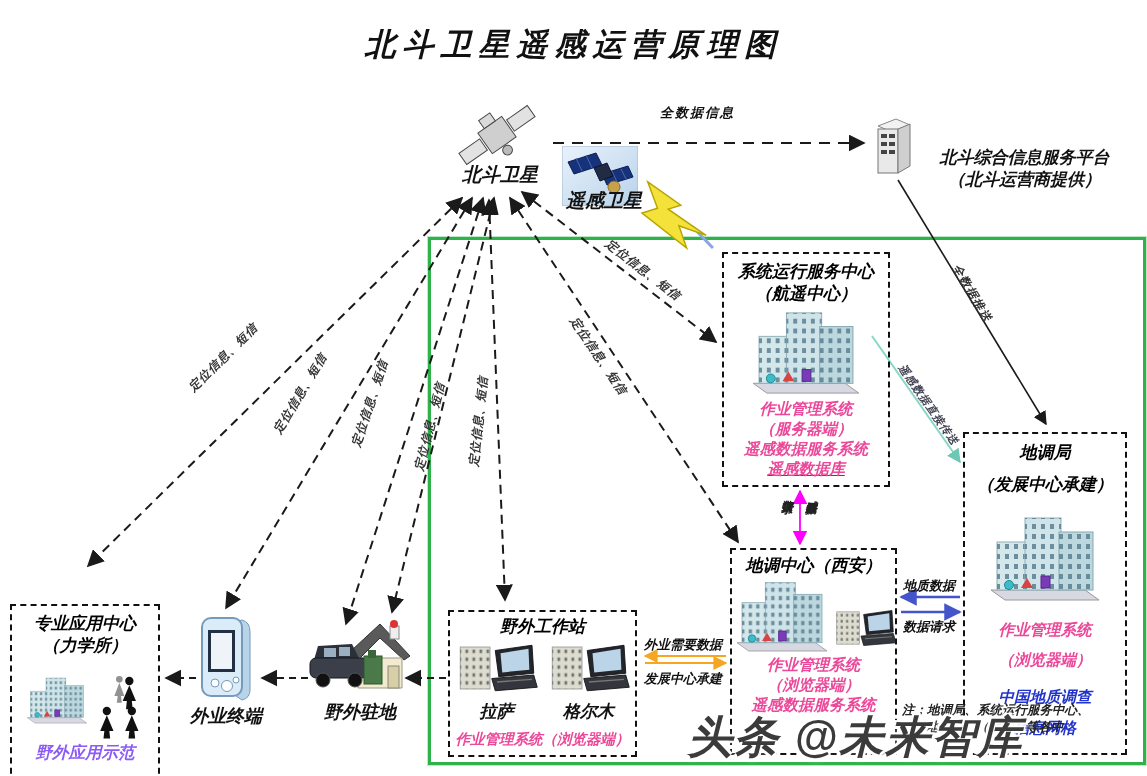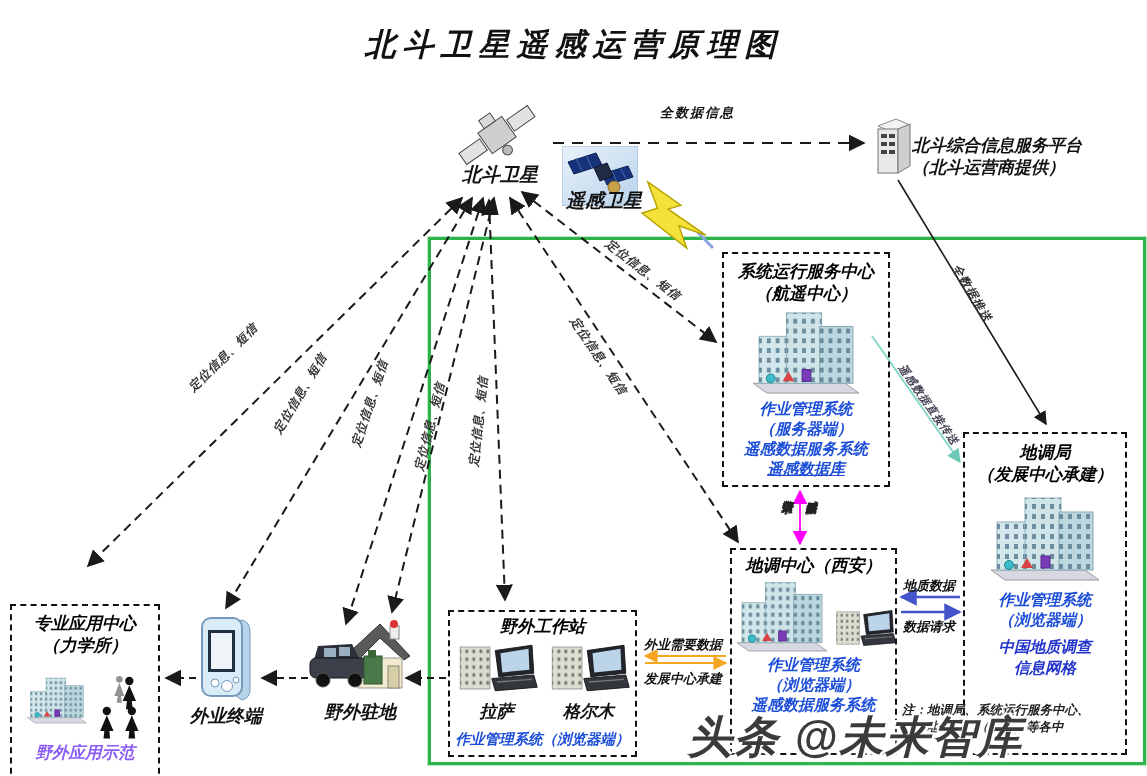--- a/index.html
+++ b/index.html
@@ -6,21 +6,21 @@
   #canvas{position:relative;width:1147px;height:776px;background:#fff;overflow:hidden;
           font-family:"Liberation Sans",sans-serif;color:#111;font-style:italic;}
   .abs{position:absolute;}
   #title{left:0;top:24px;width:100%;text-align:center;font-family:"DejaVu Serif",serif;
          font-size:31px;font-weight:700;letter-spacing:7px;}
   #green-frame{left:428px;top:237px;width:712px;height:522px;border:3px solid #2db34a;
                box-shadow:0 0 0 1px #bfe8c8;z-index:1;}
   .dbox{border:2px dashed #111;background:rgba(255,255,255,.0);z-index:3;
         display:flex;flex-direction:column;align-items:center;box-sizing:border-box;}
   .btitle{font-size:17px;font-weight:700;line-height:22px;text-align:center;color:#000;}
-  .redline{font-size:15.5px;font-weight:700;line-height:20px;color:#1d4ed8;text-align:right;}
+  .redline{font-size:15.5px;font-weight:700;line-height:20px;color:#ec4899;text-align:right;}
   .blueline{font-size:15.5px;font-weight:700;line-height:21px;color:#2233cc;text-align:center;}
   .u-line{text-decoration:underline;text-decoration-color:#3344cc;}
   .nodelabel{font-size:18px;font-weight:700;text-align:center;}
   .rlabel{position:absolute;font-size:12px;font-weight:700;color:#333;white-space:nowrap;
           transform-origin:0 50%;z-index:4;letter-spacing:1px;}
   .vlabel{position:absolute;writing-mode:vertical-rl;font-size:11.5px;font-weight:700;
           color:#222;z-index:4;letter-spacing:1px;}
   .hlabel{position:absolute;font-size:13px;font-weight:700;color:#111;z-index:4;white-space:nowrap;}
   #arrow-layer{position:absolute;left:0;top:0;z-index:2;pointer-events:none;}
   .iconwrap{position:absolute;z-index:3;}
@@ -198,21 +198,21 @@
       <use href="#sym-rssat"></use>
     </svg>
   <div class="abs nodelabel" style="left:552px;top:188px;width:104px;font-size:19px;z-index:4">遥感卫星</div>
   <svg class="iconwrap" style="left:636px;top:180px;width:78px;height:70px;z-index:2">
       <use href="#sym-lightning"></use>
     </svg>
 
   <svg class="iconwrap" style="left:872px;top:116px;width:40px;height:64px">
       <use href="#sym-server"></use>
     </svg>
-  <div class="abs" style="left:912px;top:135px;width:225px;text-align:left;font-size:17px;font-weight:700;line-height:22px;z-index:3">
+  <div class="abs" style="left:912px;top:147px;width:225px;text-align:center;font-size:17px;font-weight:700;line-height:22px;z-index:3">
     <div>北斗综合信息服务平台</div>
     <div>（北斗运营商提供）</div>
   </div>
 
   <div class="hlabel" style="left:660px;top:104px;letter-spacing:2px">全数据信息</div>
   <div class="rlabel" style="left:191px;top:381px;transform:rotate(-44.5deg)">定位信息、短信</div>
   <div class="rlabel" style="left:277px;top:424px;transform:rotate(-59deg)">定位信息、短信</div>
   <div class="rlabel" style="left:356px;top:438px;transform:rotate(-72deg)">定位信息、短信</div>
   <div class="rlabel" style="left:419px;top:462px;transform:rotate(-76deg)">定位信息、短信</div>
   <div class="rlabel" style="left:474px;top:458px;transform:rotate(-84deg)">定位信息、短信</div>
@@ -247,21 +247,21 @@
         </svg>
       <svg style="width:62px;height:46px;margin-bottom:4px">
           <use href="#sym-workstation"></use>
         </svg>
     </div>
     <div class="redline">作业管理系统</div>
     <div class="redline">（浏览器端）</div>
     <div class="redline">遥感数据服务系统</div>
   </div>
 
-  <div class="abs dbox" style="left:963px;top:432px;width:164px;height:323px;padding-top:8px;gap:0">
+  <div class="abs dbox" style="left:963px;top:432px;width:164px;height:323px;padding-top:8px;gap:10px">
     <div class="btitle">地调局</div>
     <div class="btitle">（发展中心承建）</div>
     <svg style="width:122px;height:92px;margin:6px 0">
         <use href="#sym-building"></use>
       </svg>
     <div class="redline">作业管理系统</div>
     <div class="redline">（浏览器端）</div>
     <div class="blueline" style="margin-top:6px">中国地质调查</div>
     <div class="blueline">信息网格</div>
   </div>

